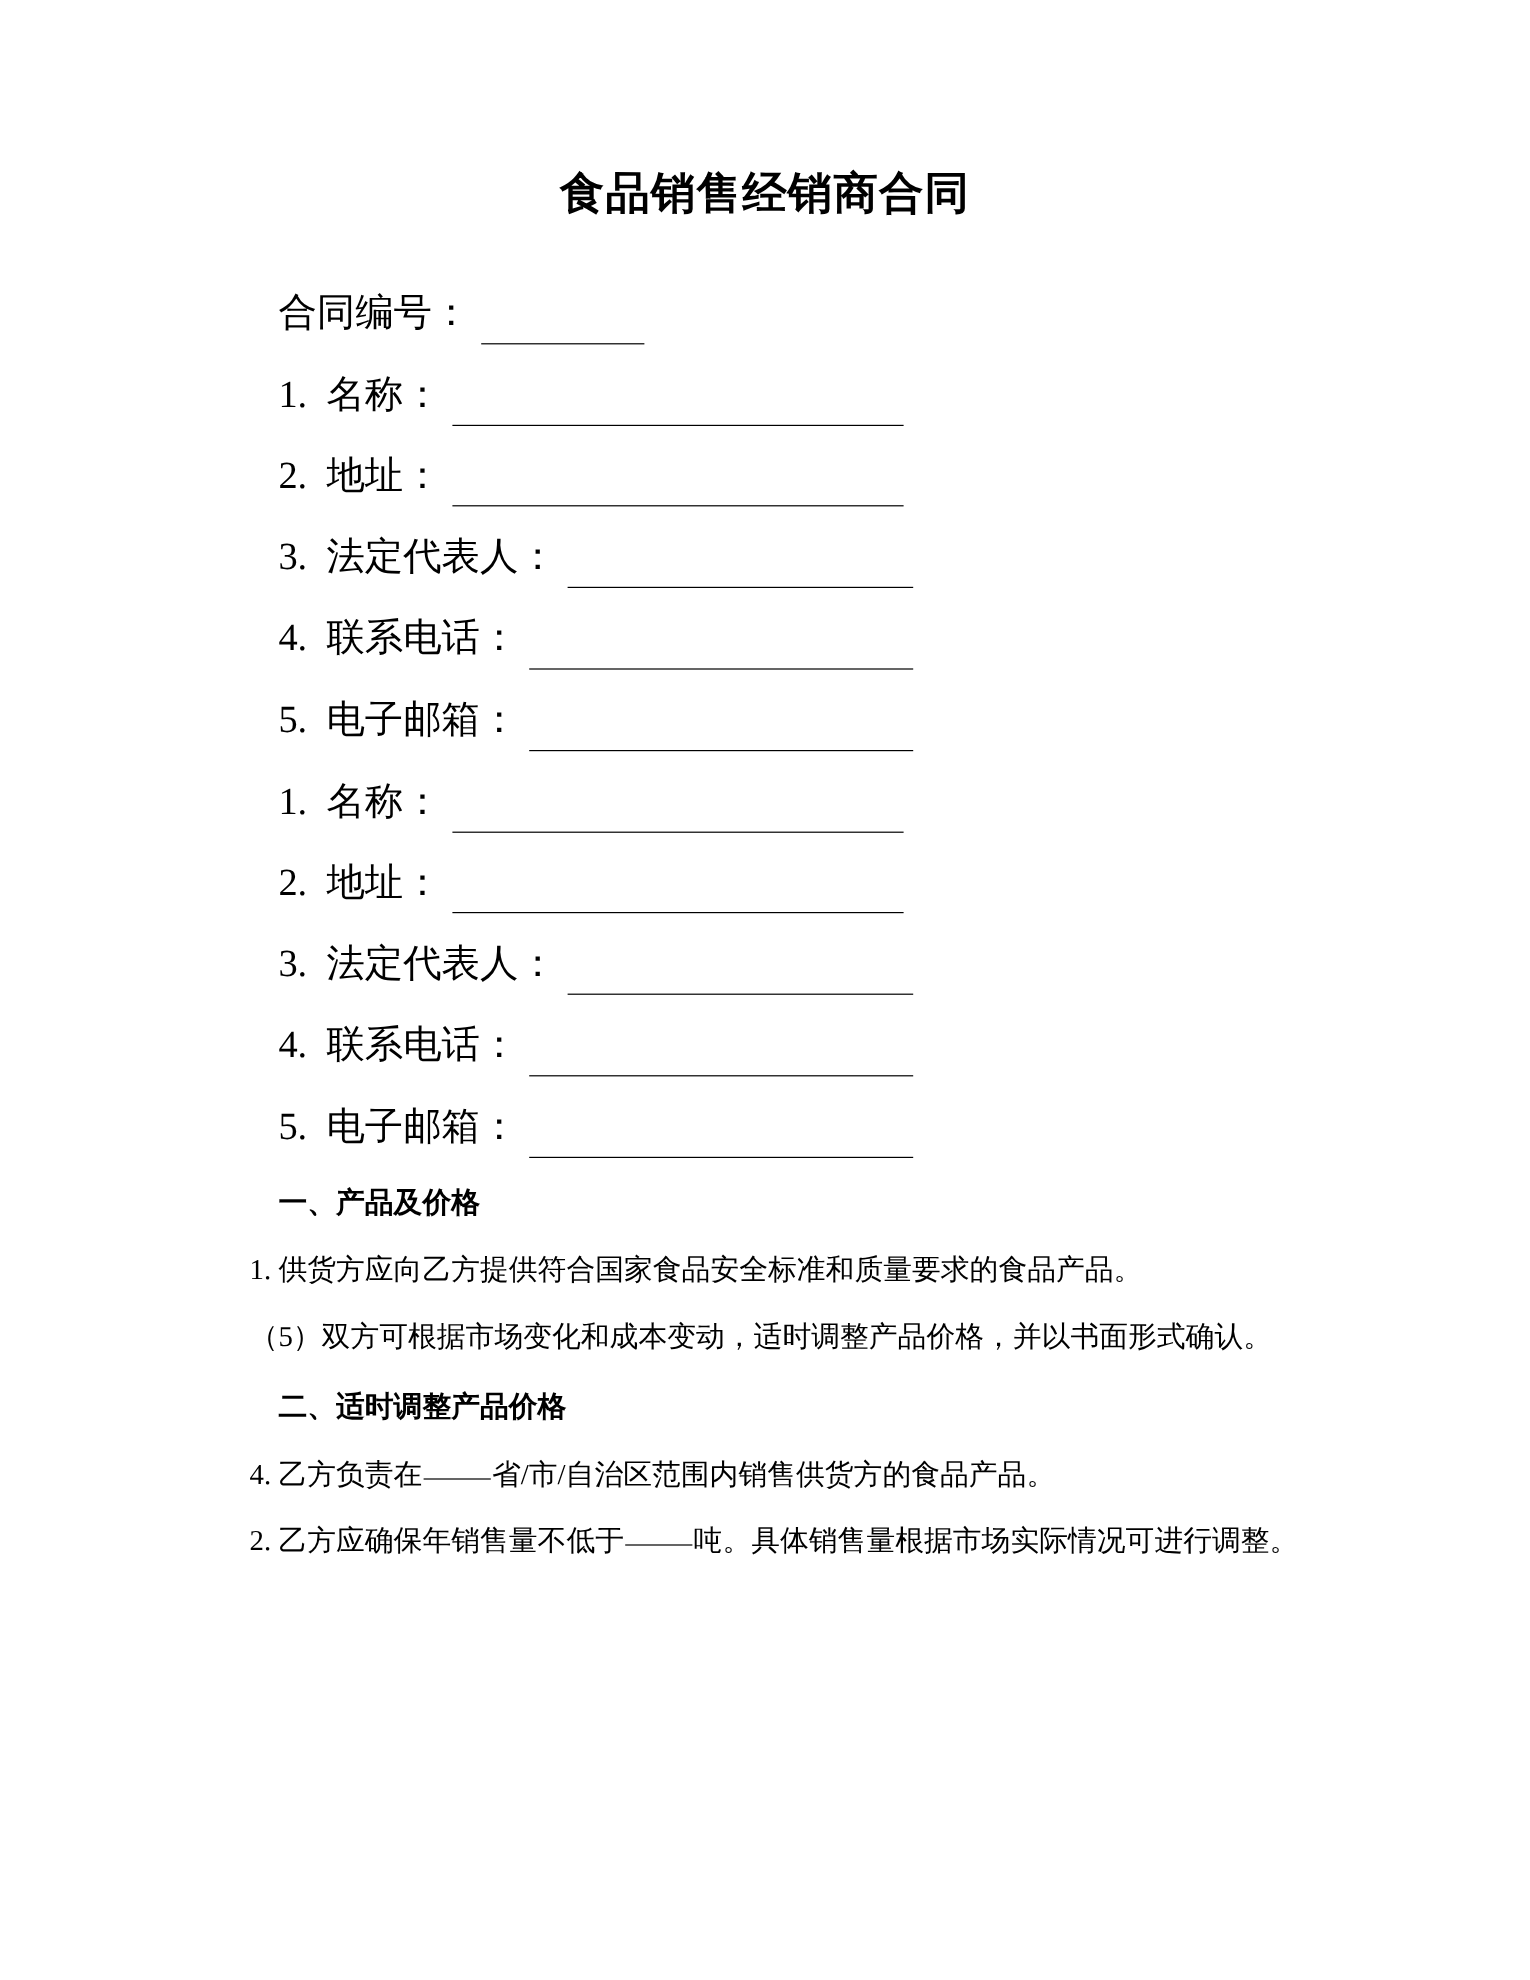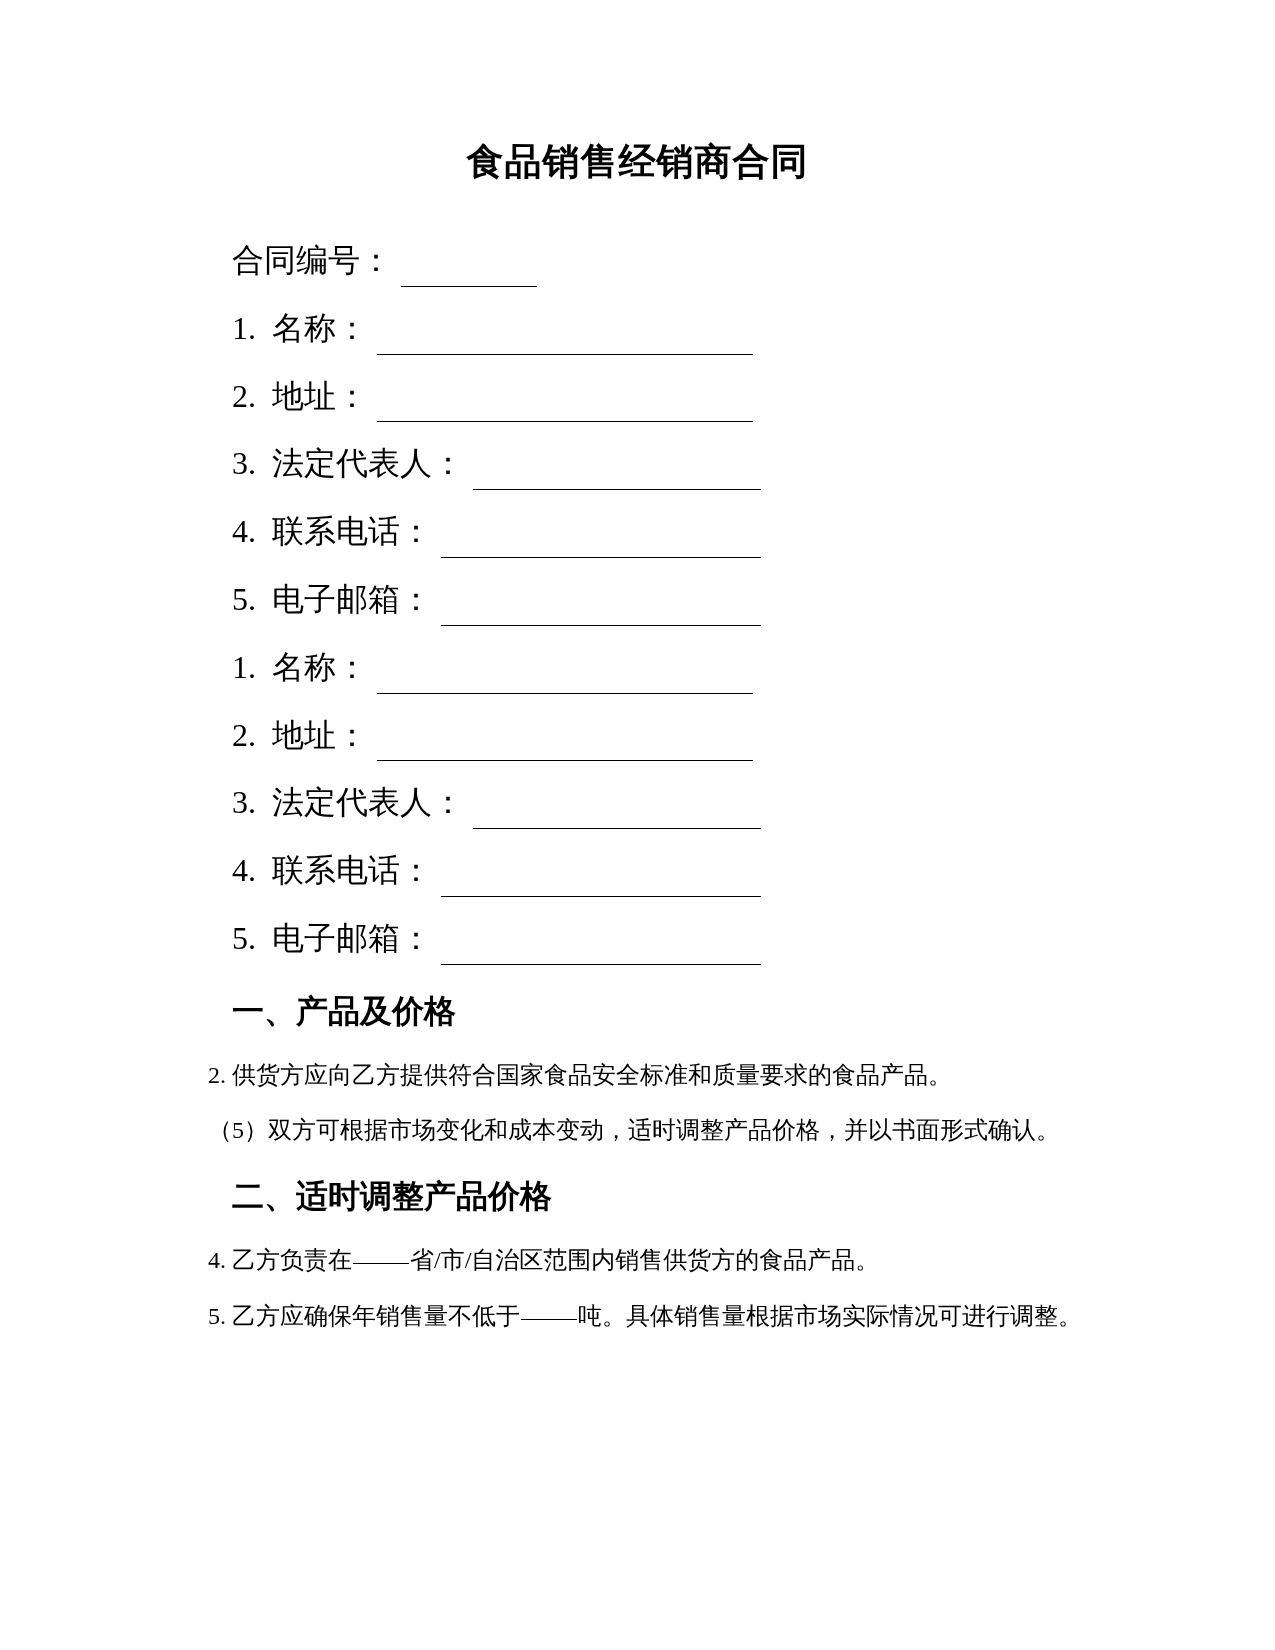--- a/index.html
+++ b/index.html
@@ -49,21 +49,21 @@
     display: inline-block;
   }
   .blank-line {
     display: inline-block;
     border-bottom: 1.5px solid #000;
     height: 22px;
     margin-left: 9px;
     margin-bottom: 4px;
   }
   .heading {
-    font-size: 32px;
+    font-size: 24px;
     font-weight: bold;
     line-height: 1.9;
     margin: 12px 0 10px 0;
     padding-left: 72px;
   }
   .para {
     font-size: 24px;
     line-height: 1.95;
     margin: 0 0 9px 0;
     text-align: justify;
@@ -141,21 +141,21 @@
         </div>
         <div class="field-row">
           <span class="field-num">5.</span>
           <span class="field-label">电子邮箱：</span>
           <span class="blank-line" style="width: 320px;"></span>
         </div>
       </div>
 
     <div id="sections">
         <div class="heading">一、产品及价格</div>
-        <p class="para">2. 供货方应向乙方提供符合国家食品安全标准和质量要求的食品产品。</p>
+        <p class="para">1. 供货方应向乙方提供符合国家食品安全标准和质量要求的食品产品。</p>
         <p class="para">（5）双方可根据市场变化和成本变动，适时调整产品价格，并以书面形式确认。</p>
         <div class="heading">二、适时调整产品价格</div>
         <p class="para"><span>4. 乙方负责在</span><span class="inline-blank"></span><span>省/市/自治区范围内销售供货方的食品产品。</span></p>
-        <p class="para"><span>5. 乙方应确保年销售量不低于</span><span class="inline-blank"></span><span>吨。具体销售量根据市场实际情况可进行调整。</span></p>
+        <p class="para"><span>2. 乙方应确保年销售量不低于</span><span class="inline-blank"></span><span>吨。具体销售量根据市场实际情况可进行调整。</span></p>
       </div>
 
   </div>
 </div>
 
 </body></html>

